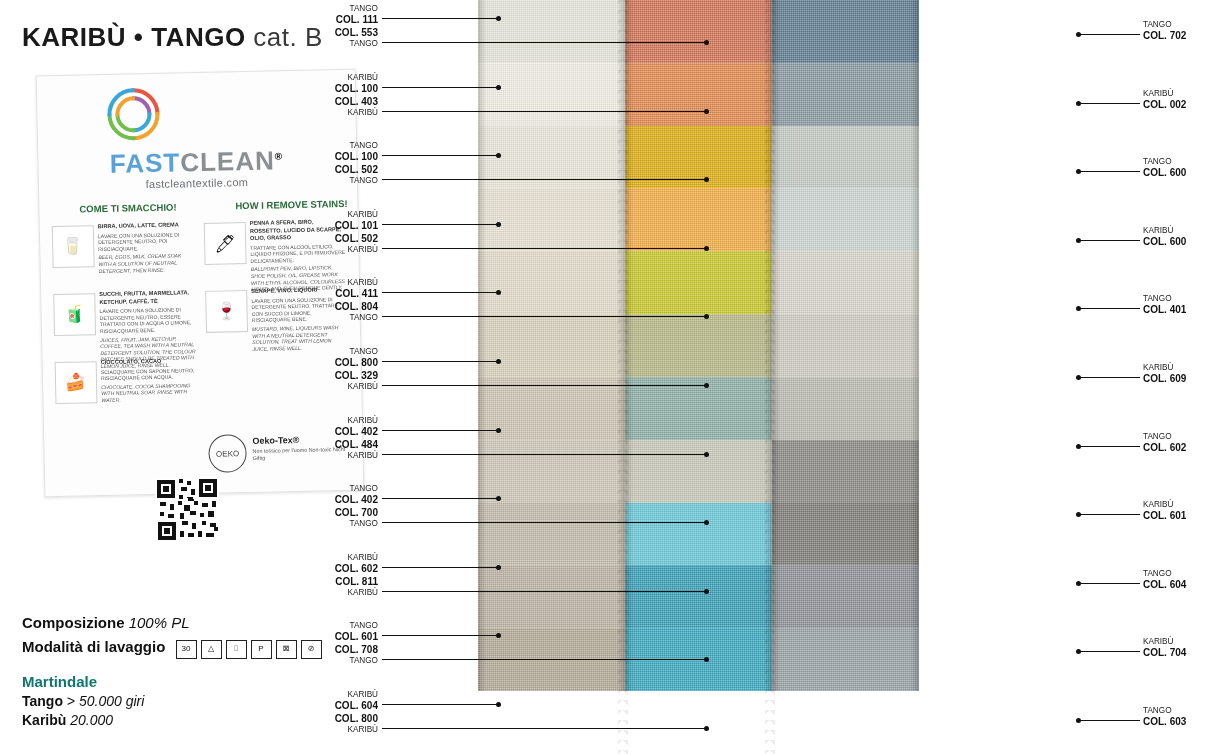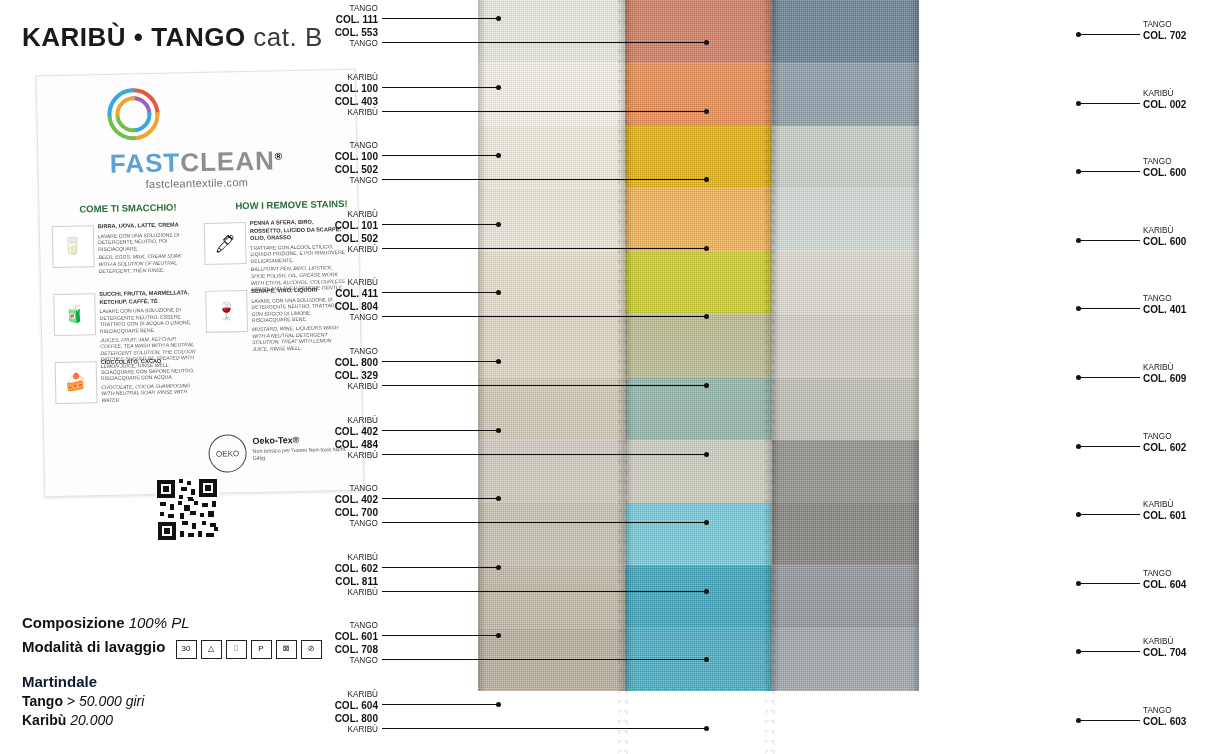--- a/index.html
+++ b/index.html
@@ -76,21 +76,21 @@
   .spec-line{font-size:15px;color:#111;margin-bottom:6px;}
   .spec-line b{font-weight:bold;}
   .spec-line i{font-style:italic;font-weight:normal;}
   .wash{display:inline-block;vertical-align:middle;margin-left:6px;}
   .wash span{
     display:inline-block;width:19px;height:17px;margin-right:4px;
     border:1.2px solid #222;position:relative;font-size:8px;
     text-align:center;line-height:16px;color:#111;
   }
   .mart{margin-top:14px;}
-  .mart .m0{font-size:15px;font-weight:bold;color:#0f172a;}
+  .mart .m0{font-size:15px;font-weight:bold;color:#0f766e;}
   .mart .m1{font-size:14px;color:#111;margin-top:3px;}
   .mart .m1 b{font-weight:bold;}
   .mart .m1 i{font-style:italic;}
 
   
   .grid{position:absolute;left:478px;top:0;width:442px;height:754px;}
   .col{position:absolute;top:0;width:147px;height:754px;}
   .col.a{left:0;}
   .col.b{left:147px;}
   .col.c{left:294px;}

